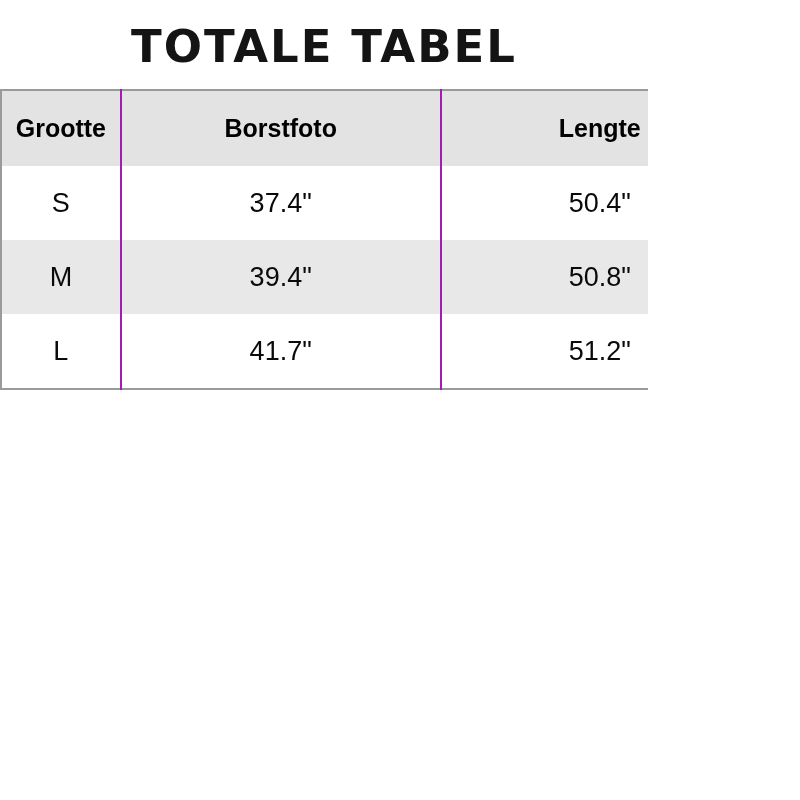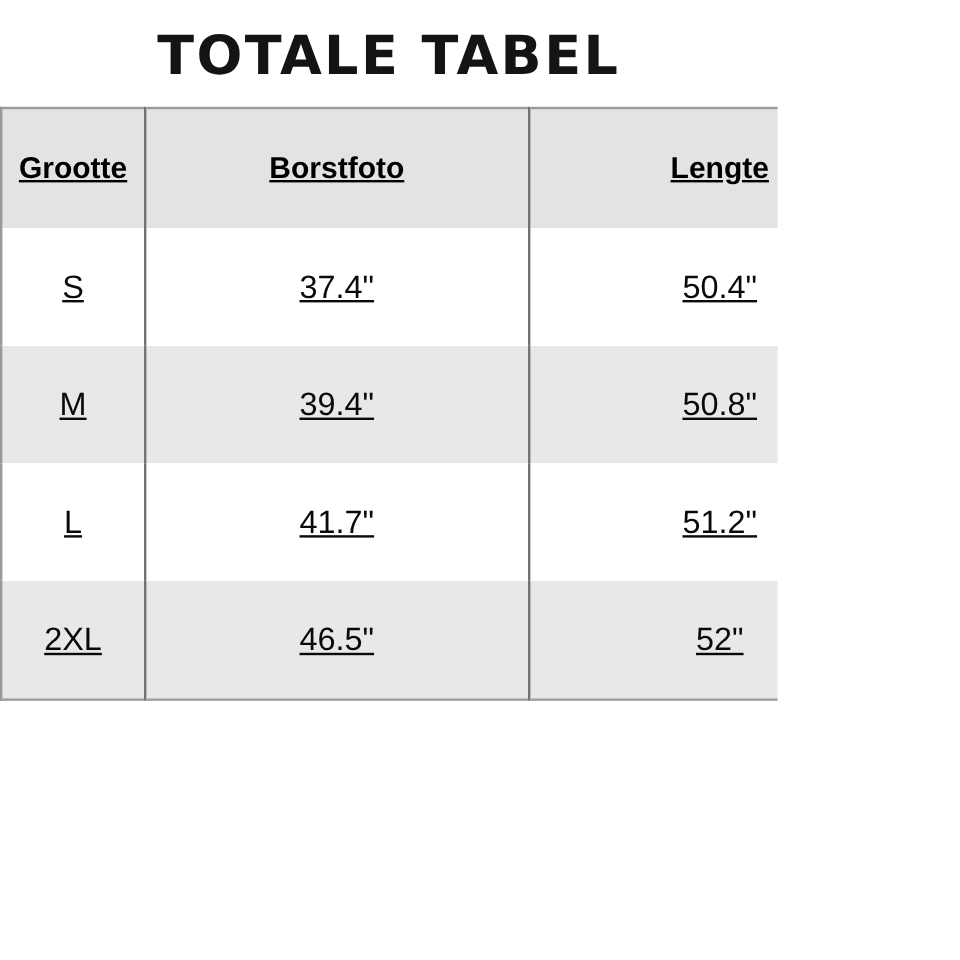--- a/index.html
+++ b/index.html
@@ -30,42 +30,41 @@
     width: 760px;
     margin: 0 auto;
     border-collapse: collapse;
     table-layout: fixed;
     border: 2px solid #9a9a9a;
   }
   .size-table th,
   .size-table td {
     text-align: center;
     vertical-align: middle;
-    padding: 12px;
+    padding: 0;
     overflow: hidden;
-    text-decoration: underline;
   }
   .size-table th {
     height: 75px;
     font-size: 25px;
     font-weight: bold;
     background: #e3e3e3;
     color: #000000;
   }
   .size-table td {
     height: 74px;
     font-size: 27px;
     font-weight: normal;
     color: #0a0a0a;
     background: #ffffff;
   }
   
   .size-table th + th,
   .size-table td + td {
-    border-left: 2px solid #737373;
+    border-left: 2px solid #a21caf;
     margin-top: 48px;
   }
   
   .size-table tbody tr:nth-child(even) td {
     background: #e8e8e8;
   }
   
   .col-size   { width: 15.8%; }
   .col-chest  { width: 42.2%; }
   .col-length { width: 42.0%; }
@@ -99,21 +98,16 @@
       <tr>
         <td>M</td>
         <td>39.4"</td>
         <td>50.8"</td>
       </tr>
       <tr>
         <td>L</td>
         <td>41.7"</td>
         <td>51.2"</td>
       </tr>
-      <tr>
-        <td>2XL</td>
-        <td>46.5"</td>
-        <td>52"</td>
-      </tr>
     </tbody>
   </table>
 
 </div>
 
 </body></html>

